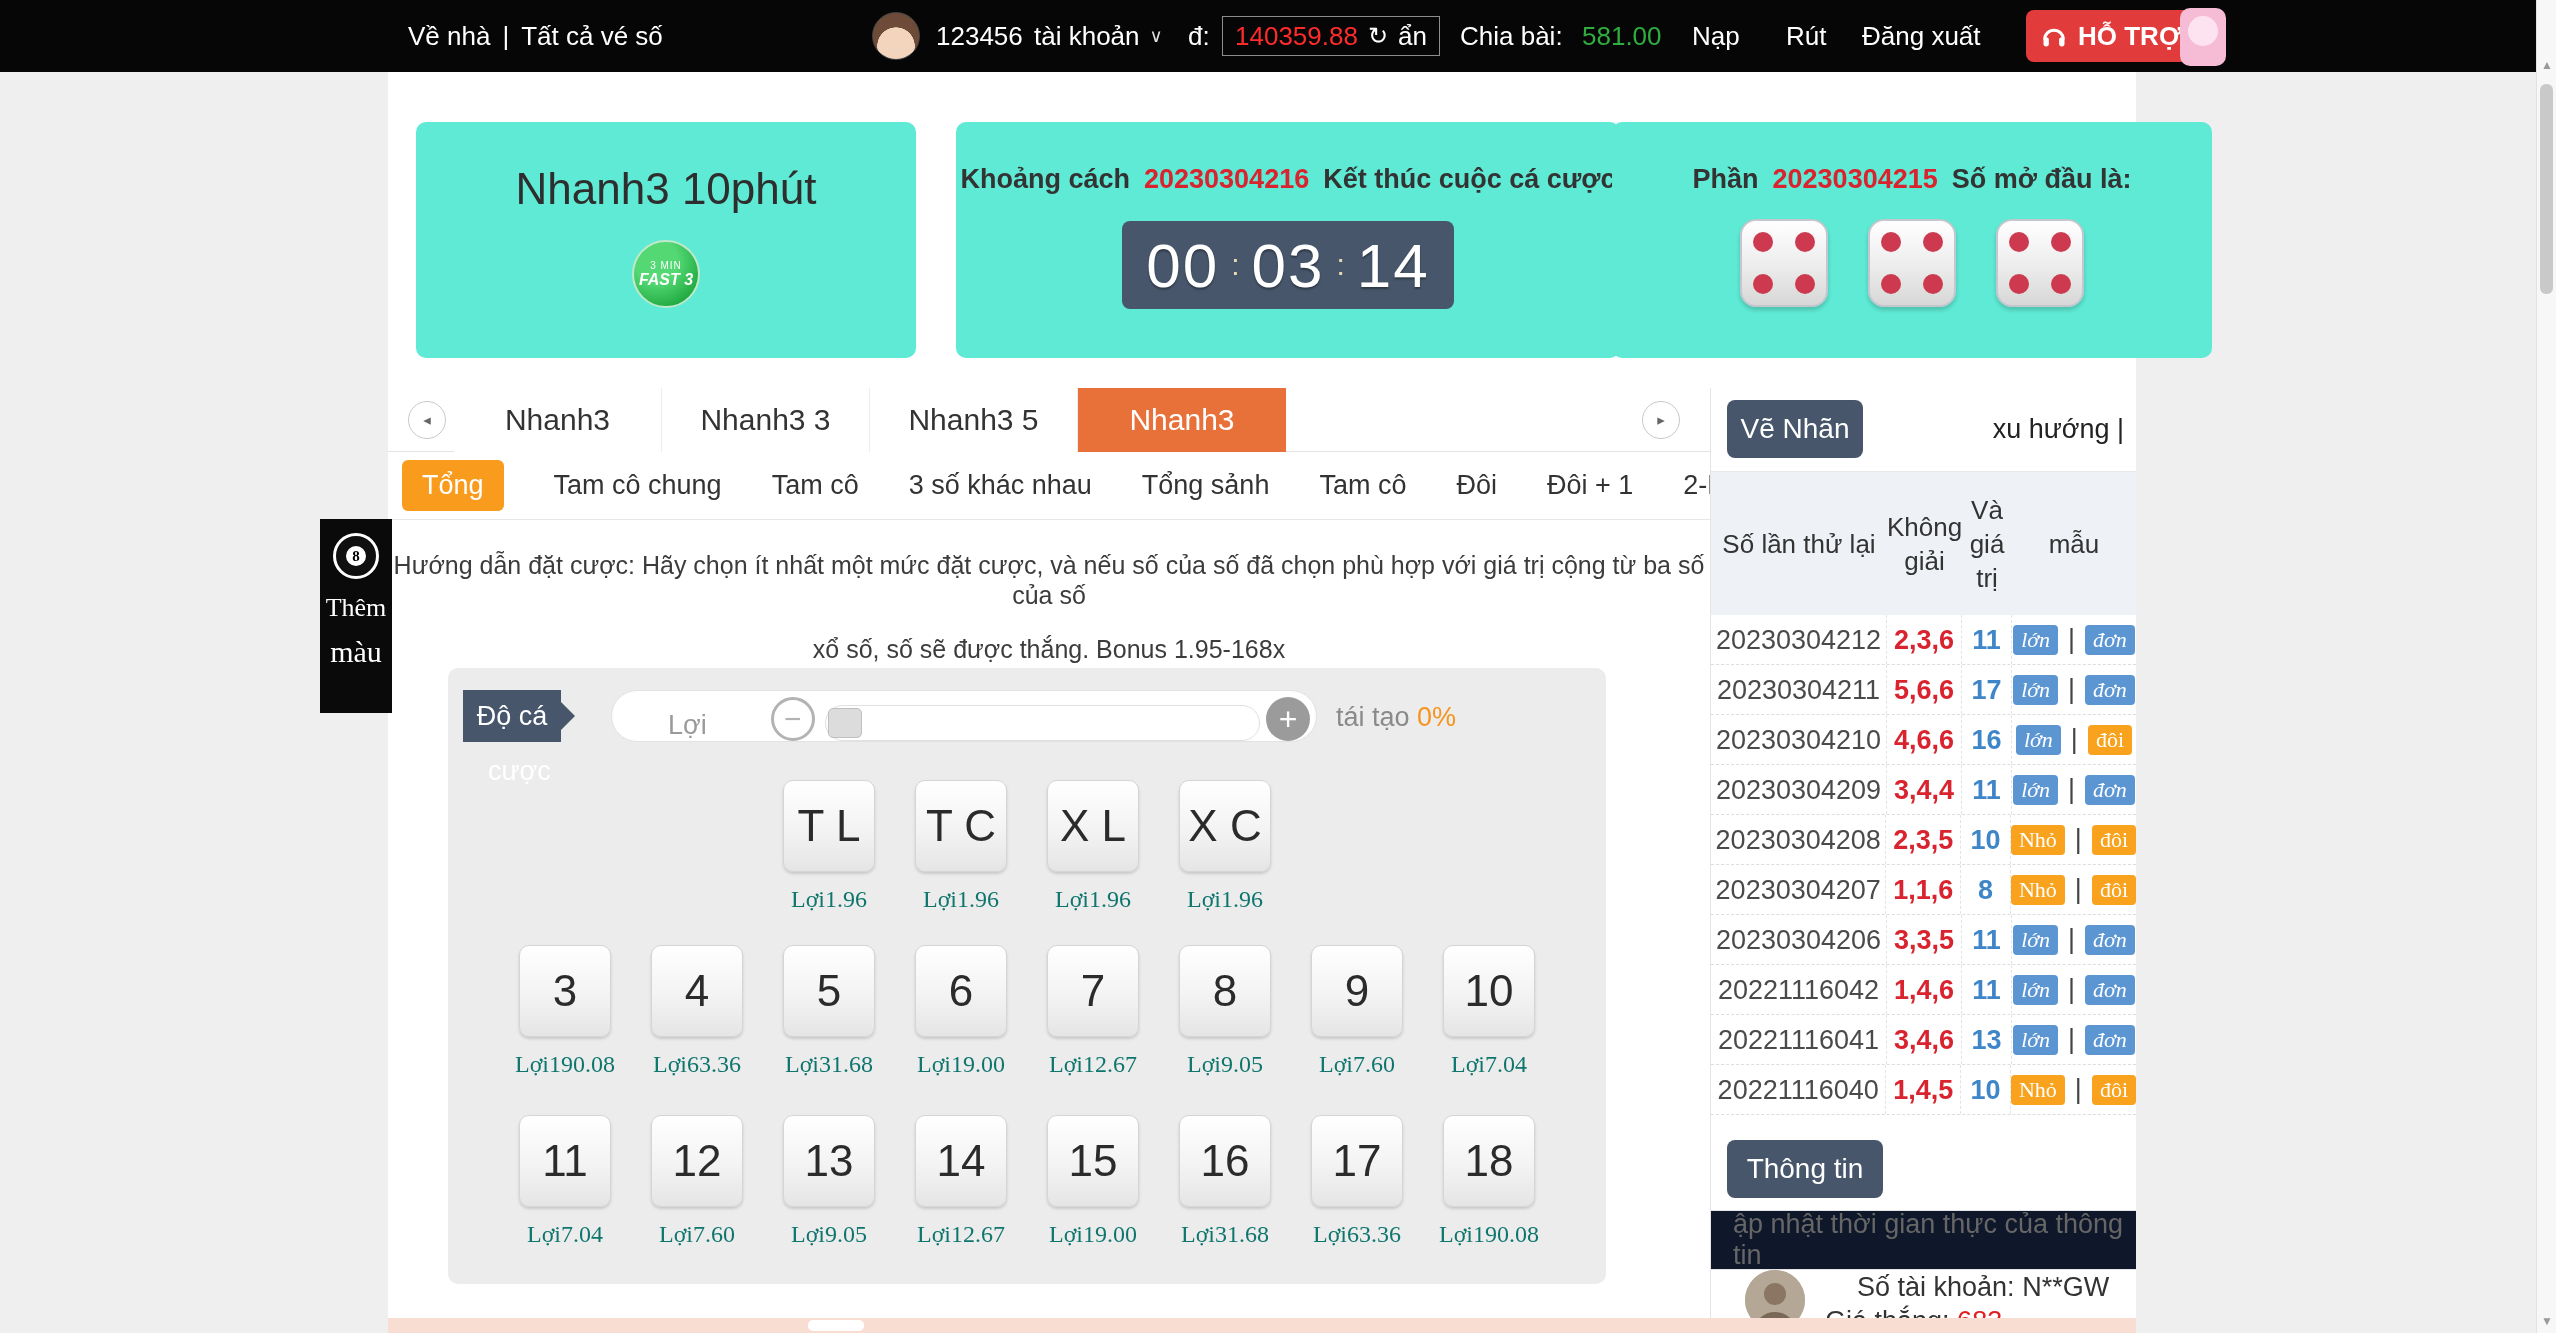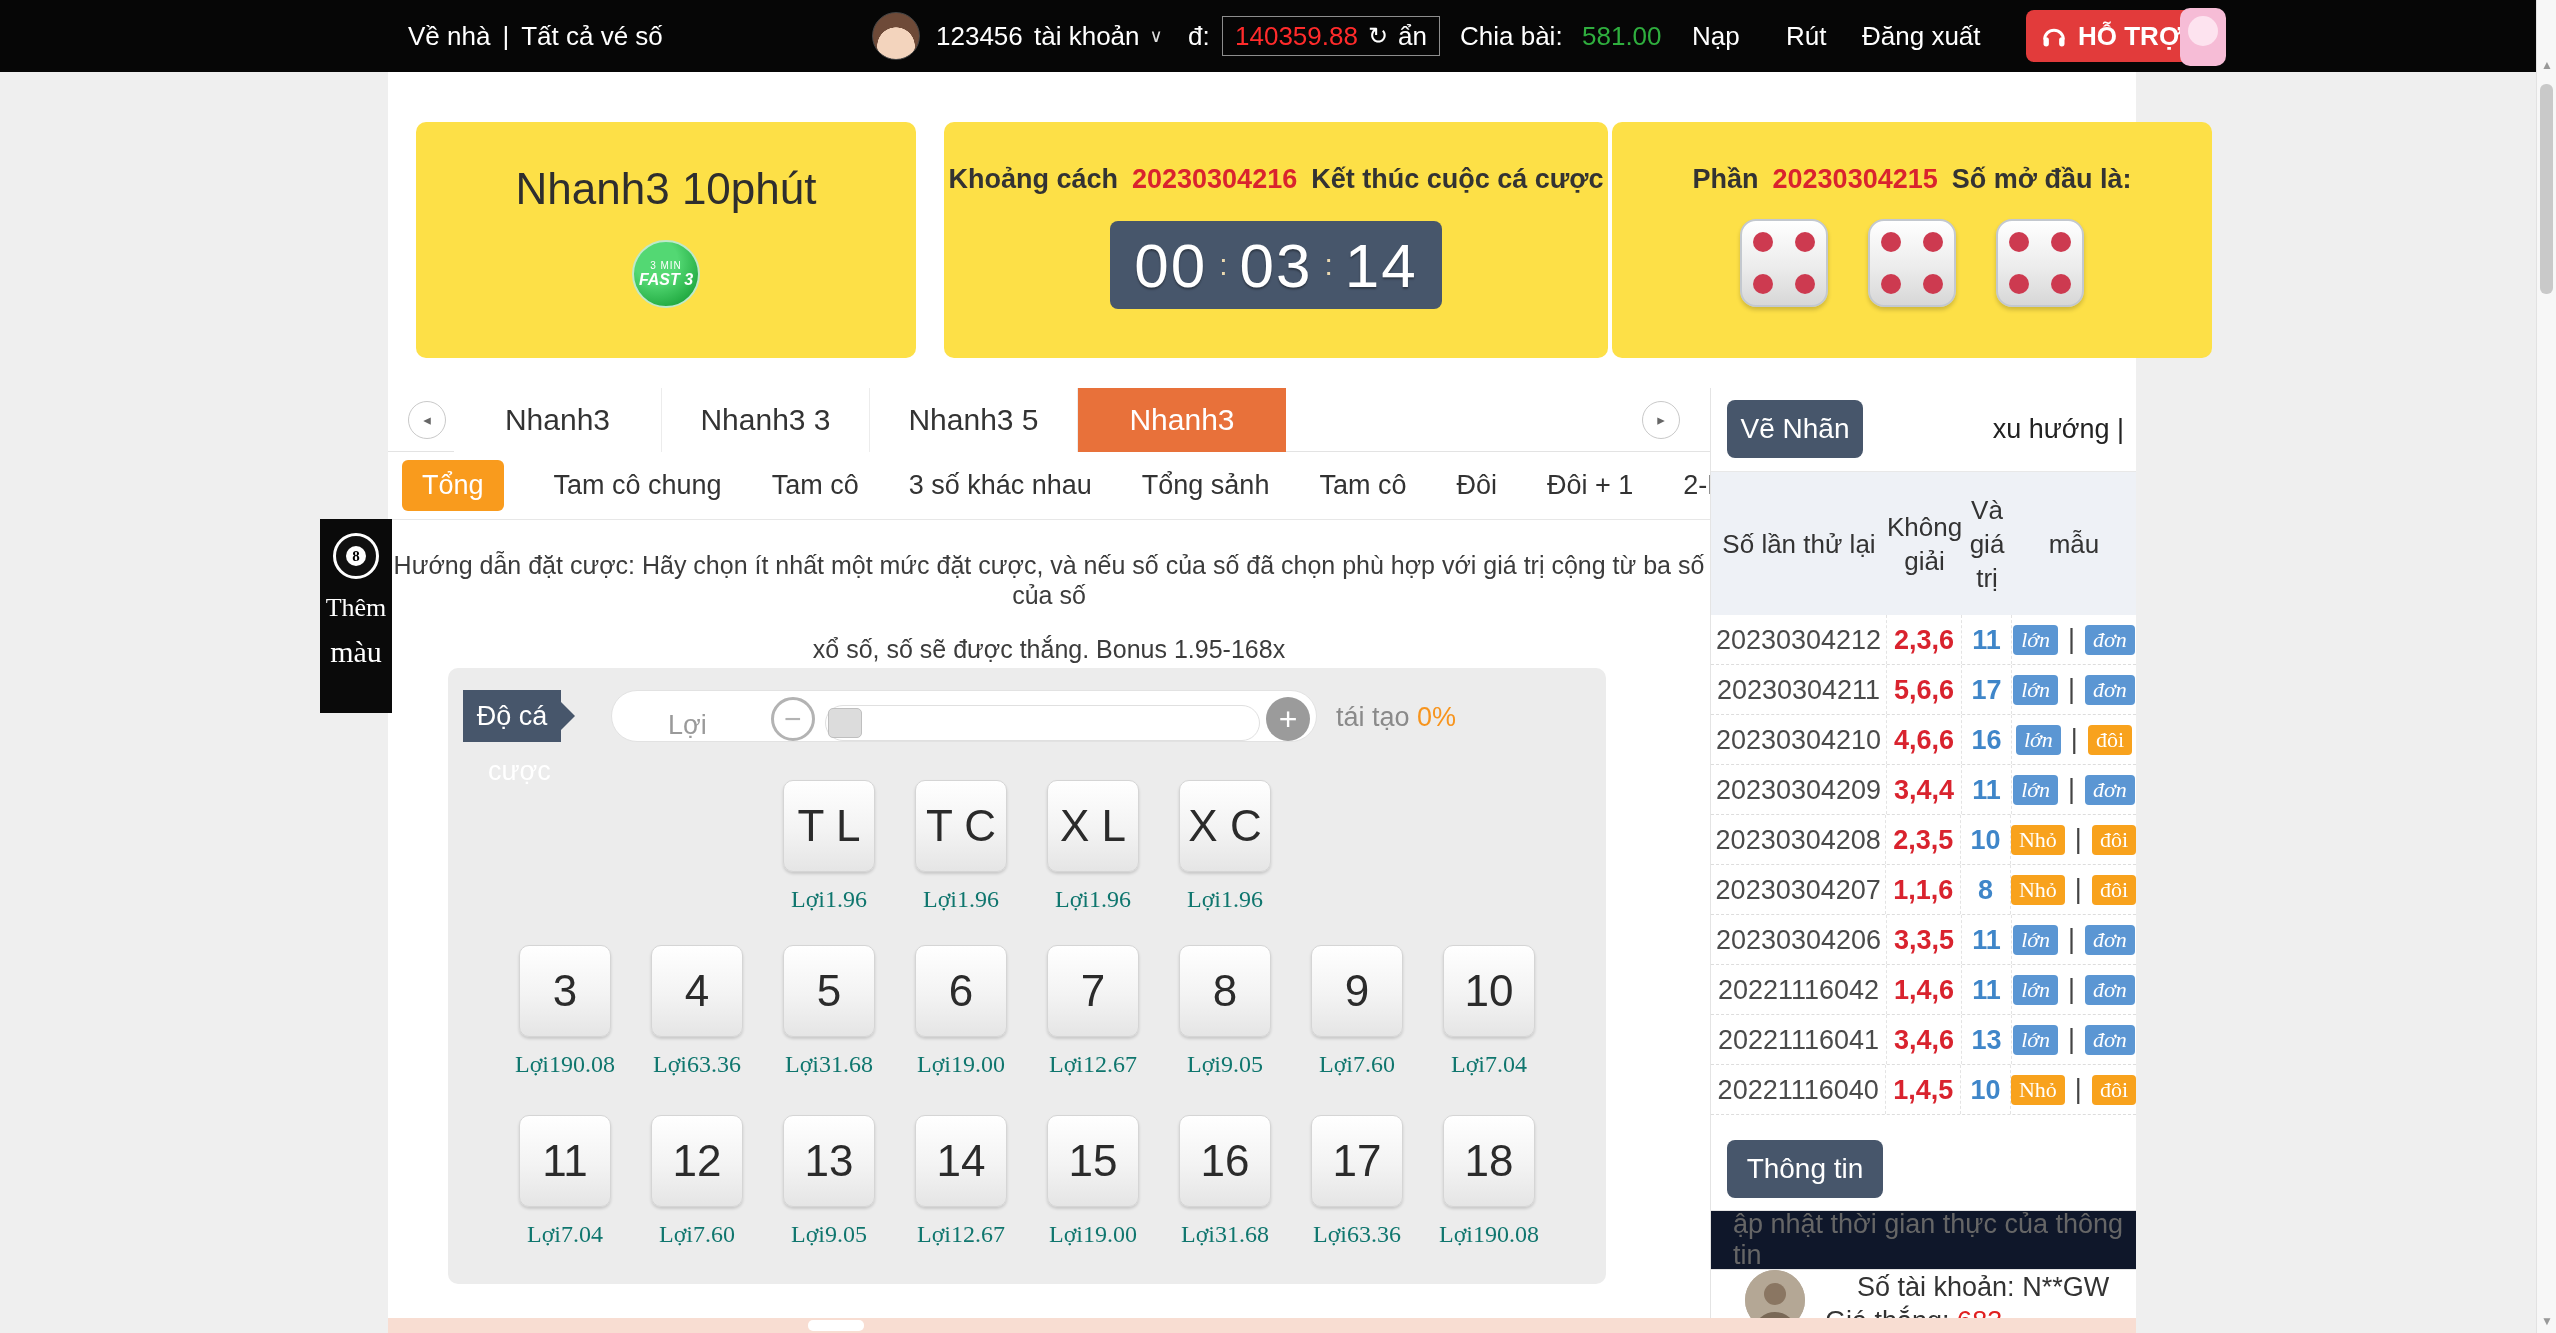--- a/index.html
+++ b/index.html
@@ -29,23 +29,23 @@
   .tb-mascot::before { content:""; position:absolute; left:8px; top:8px; width:30px; height:30px; border-radius:50%; background:#fde3ef; }
 
   
   .scrollbar { position:absolute; left:2536px; top:0; width:20px; height:1333px; background:#f7f7f7; border-left:1px solid #e2e2e2; }
   .sb-arrow { position:absolute; left:0; width:20px; text-align:center; font-size:12px; color:#999; }
   .sb-thumb { position:absolute; left:3px; top:84px; width:13px; height:210px; background:#c9c9c9; border-radius:6px; }
 
   
   .content { position:absolute; left:388px; top:72px; width:1748px; height:1261px; background:#fff; }
 
-  .card { position:absolute; top:50px; height:236px; background:#fde047; border-radius:10px; }
+  .card { position:absolute; top:50px; height:236px; background:#5eead4; border-radius:10px; }
   .card1 { left:28px; width:500px; }
-  .card2 { left:556px; width:664px; }
+  .card2 { left:568px; width:664px; }
   .card3 { left:1224px; width:600px; }
   .game-title { margin-top:42px; text-align:center; font-size:44px; color:#2e2e2e; }
   .logo { margin:26px auto 0; width:68px; height:68px; border-radius:50%;
     background:radial-gradient(circle at 35% 30%, #53d873 0 35%, #1fa83f 80%); border:2px solid #bfe9ca;
     display:flex; flex-direction:column; align-items:center; justify-content:center; color:#fff; }
   .logo-top { font-size:10px; letter-spacing:1px; }
   .logo-main { font-size:16px; font-weight:bold; font-style:italic; }
   .card-label-row { display:flex; align-items:center; justify-content:center; gap:14px; margin-top:42px;
     font-size:27px; font-weight:bold; color:#333; white-space:nowrap; }
   .red { color:#d9232e; }

